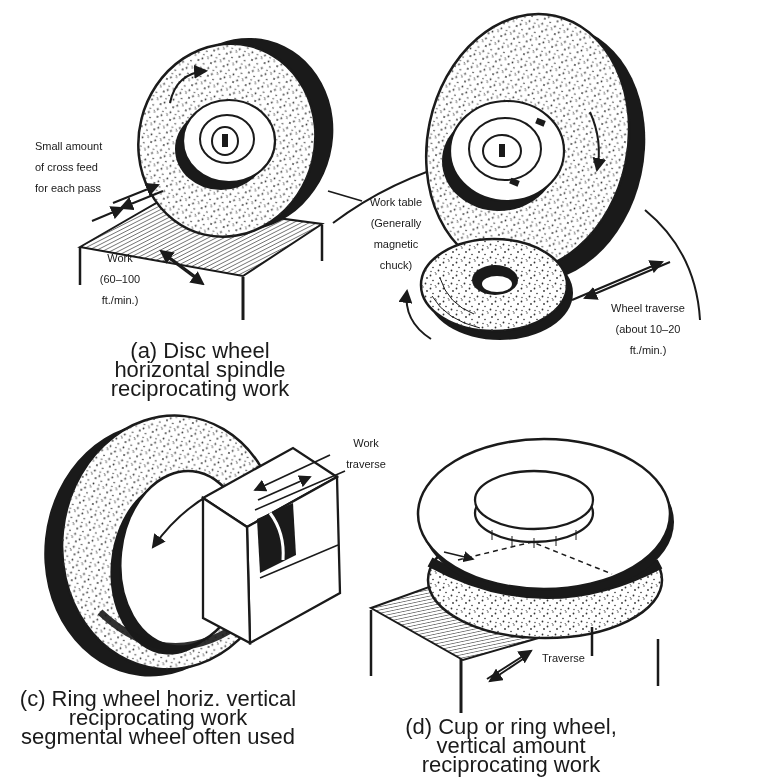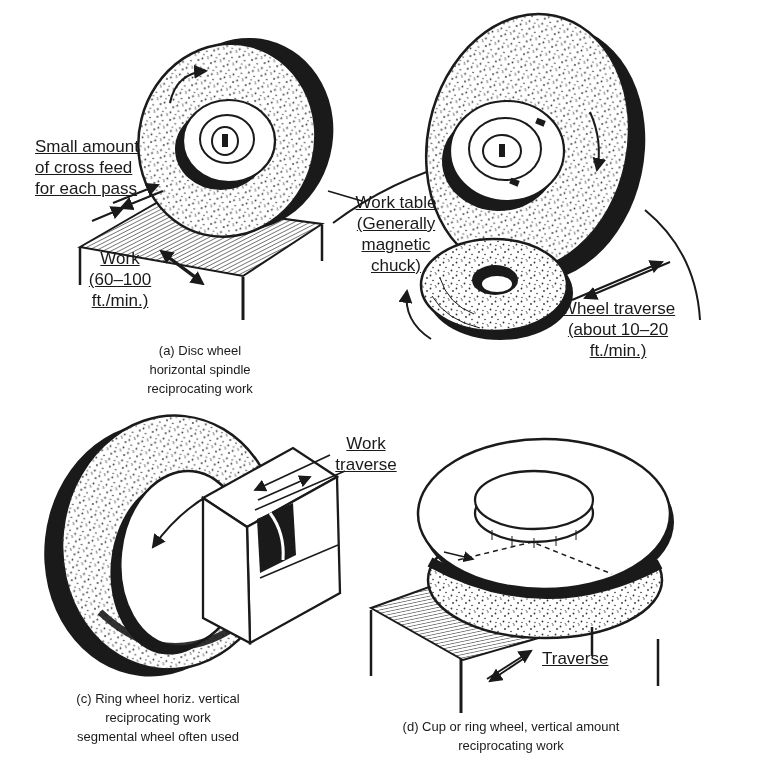--- a/index.html
+++ b/index.html
@@ -1,21 +1,21 @@
 <!DOCTYPE html>
 <html><head>
 <meta charset="utf-8">
 <style>
   html,body{margin:0;padding:0;background:#fff;}
   #figure{position:relative;width:768px;height:777px;background:#fff;overflow:hidden;
           font-family:"Liberation Sans", sans-serif;color:#1a1a1a;}
   #art{position:absolute;left:0;top:0;}
   .txt{position:absolute;white-space:pre-line;color:#1a1a1a;}
-  .label{font-size:17px;line-height:21px;text-decoration:underline;}
-  .caption{font-size:13px;line-height:19px;}
+  .label{font-size:11px;line-height:21px;}
+  .caption{font-size:22px;line-height:19px;}
   .center{text-align:center;transform:translateX(-50%);}
 </style>
 </head>
 <body>
 
 <div id="figure">
 
   <svg id="art" width="768" height="777" viewBox="0 0 768 777">
     <defs>
       <marker id="ah" viewBox="0 0 10 10" refX="8.5" refY="5" markerWidth="7" markerHeight="7" orient="auto-start-reverse" markerUnits="strokeWidth">
@@ -178,21 +178,21 @@
 (60–100
 ft./min.)</div>
   <div class="txt caption center" style="left:200px;top:341px;">(a) Disc wheel
 horizontal spindle
 reciprocating work</div>
 
   <div class="txt label center" style="left:396px;top:192px;">Work table
 (Generally
 magnetic
 chuck)</div>
-  <div class="txt label center" style="left:618px;top:298px;text-align:center;">Wheel traverse
+  <div class="txt label center" style="left:648px;top:298px;text-align:center;">Wheel traverse
 (about 10–20
 ft./min.)</div>
 
   <div class="txt label center" style="left:366px;top:433px;">Work
 traverse</div>
   <div class="txt caption center" style="left:158px;top:689px;">(c) Ring wheel horiz. vertical
 reciprocating work
 segmental wheel often used</div>
 
   <div class="txt label" style="left:542px;top:648px;">Traverse</div>

